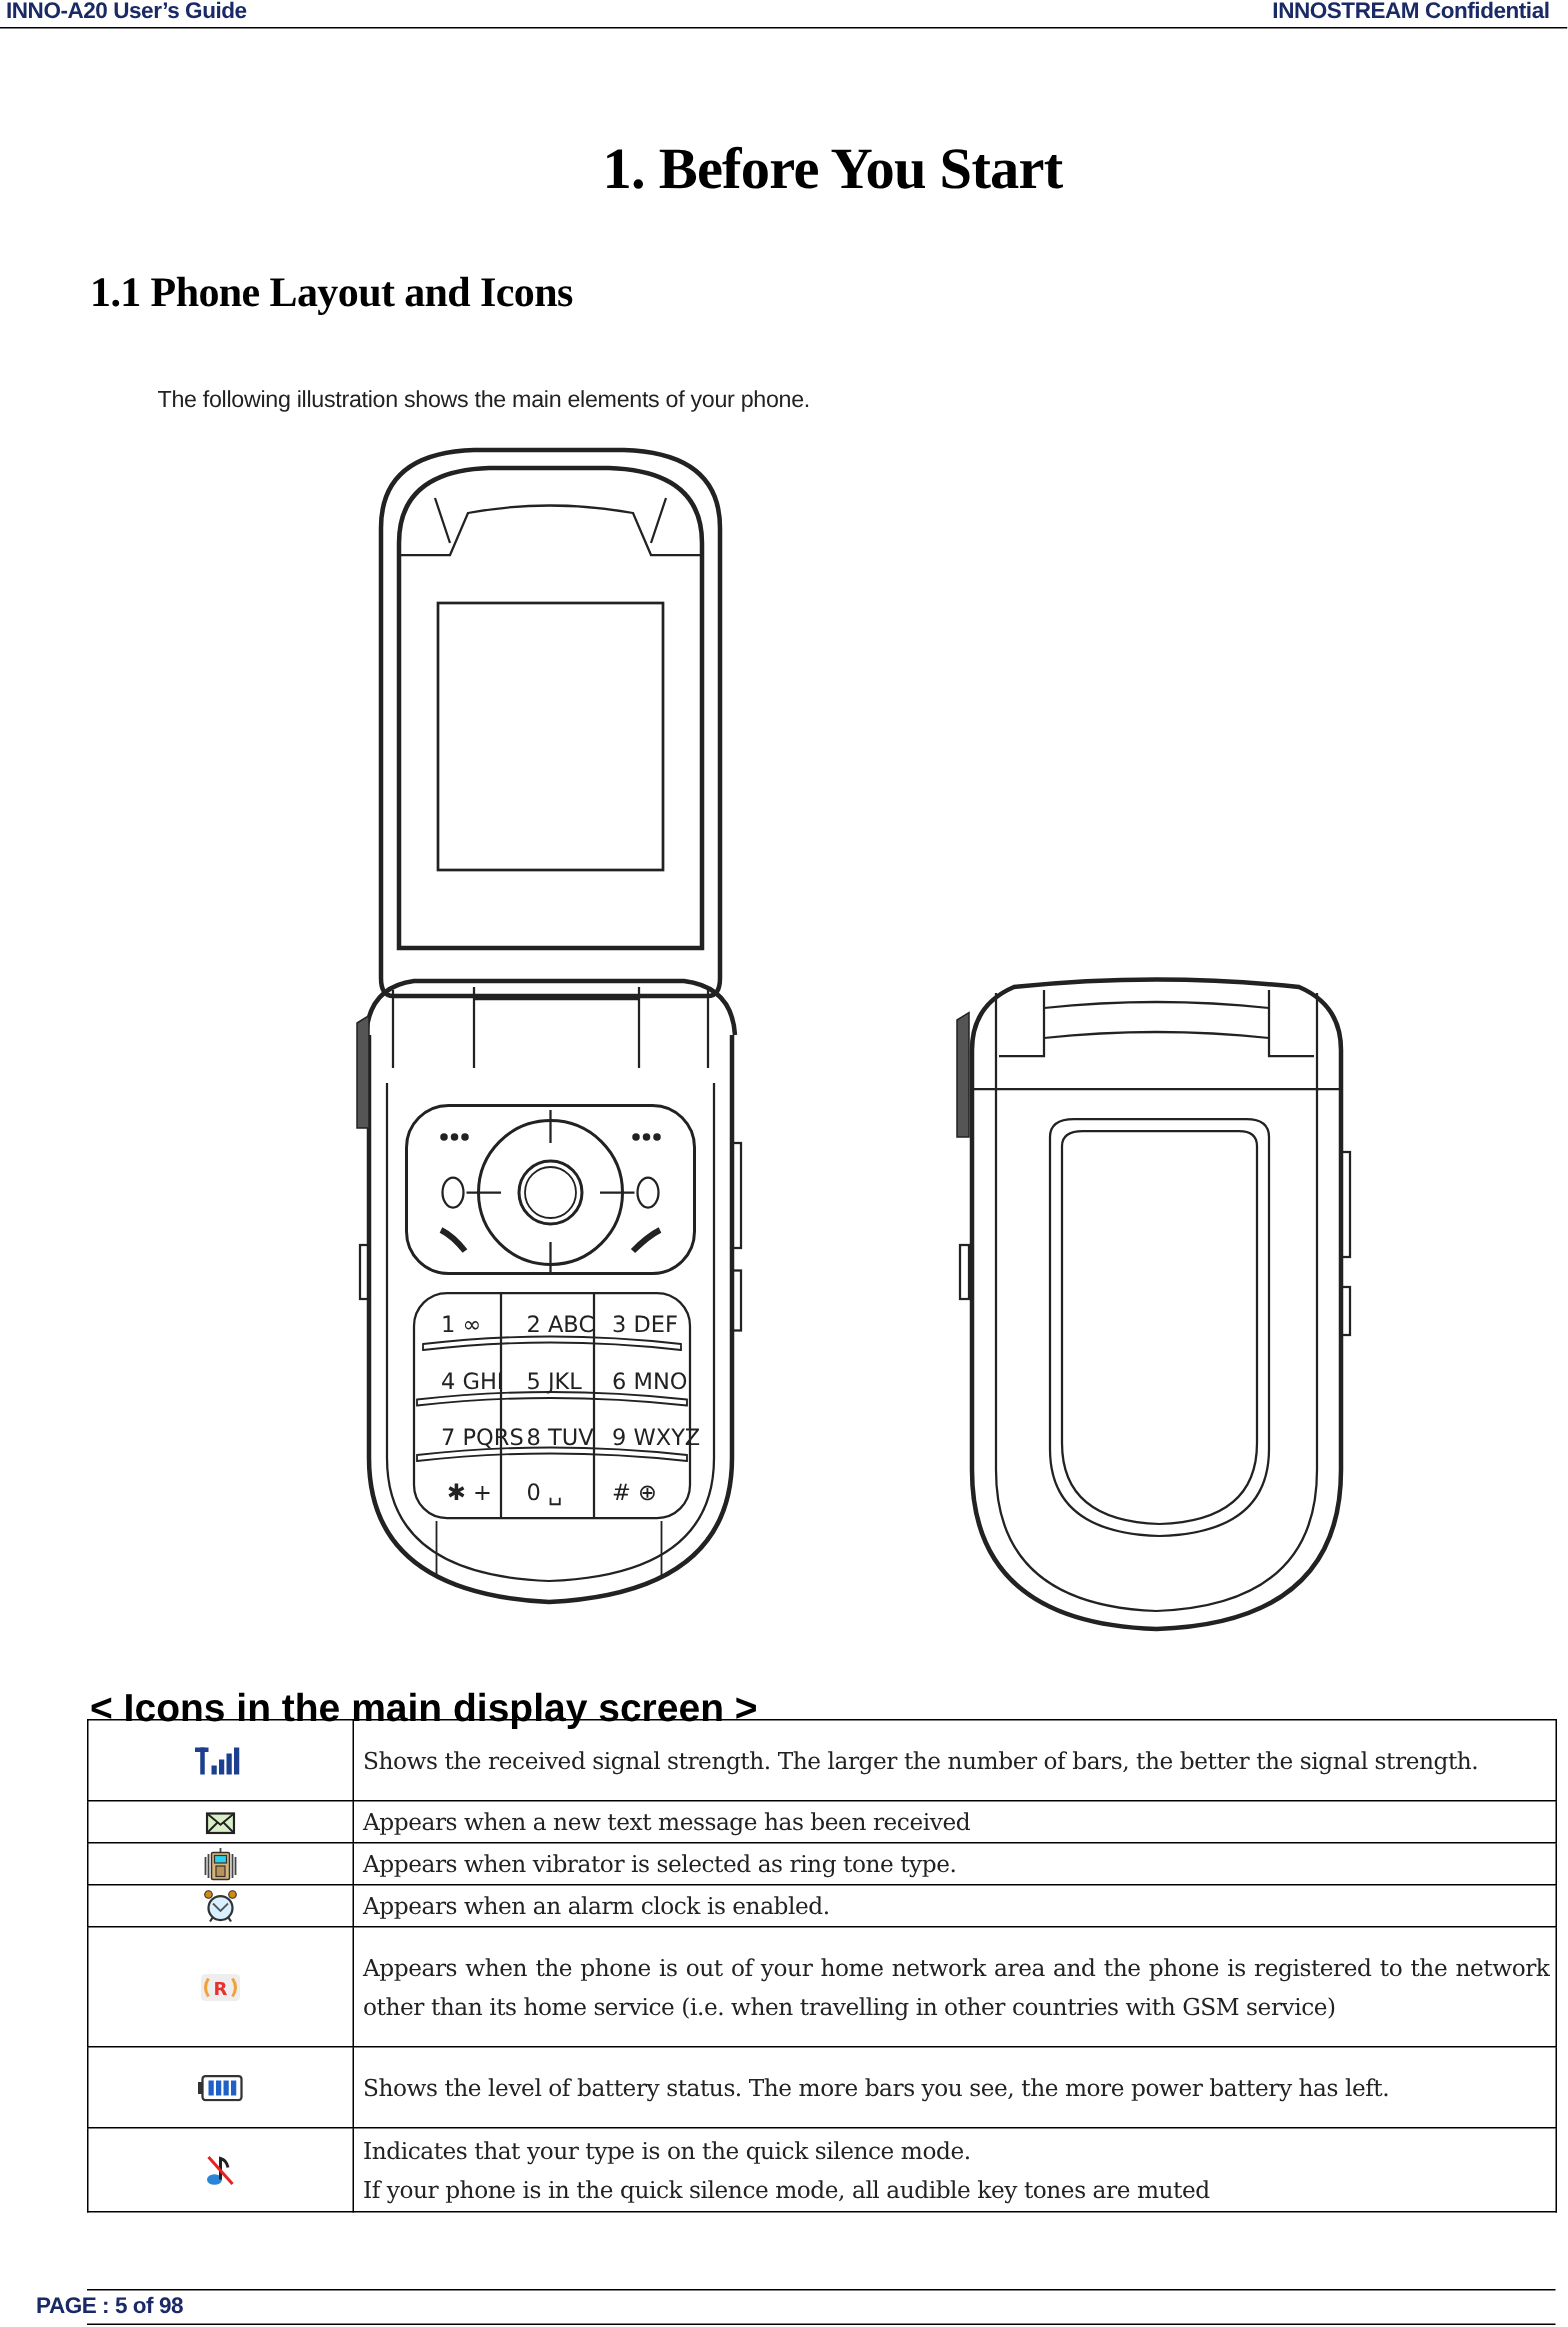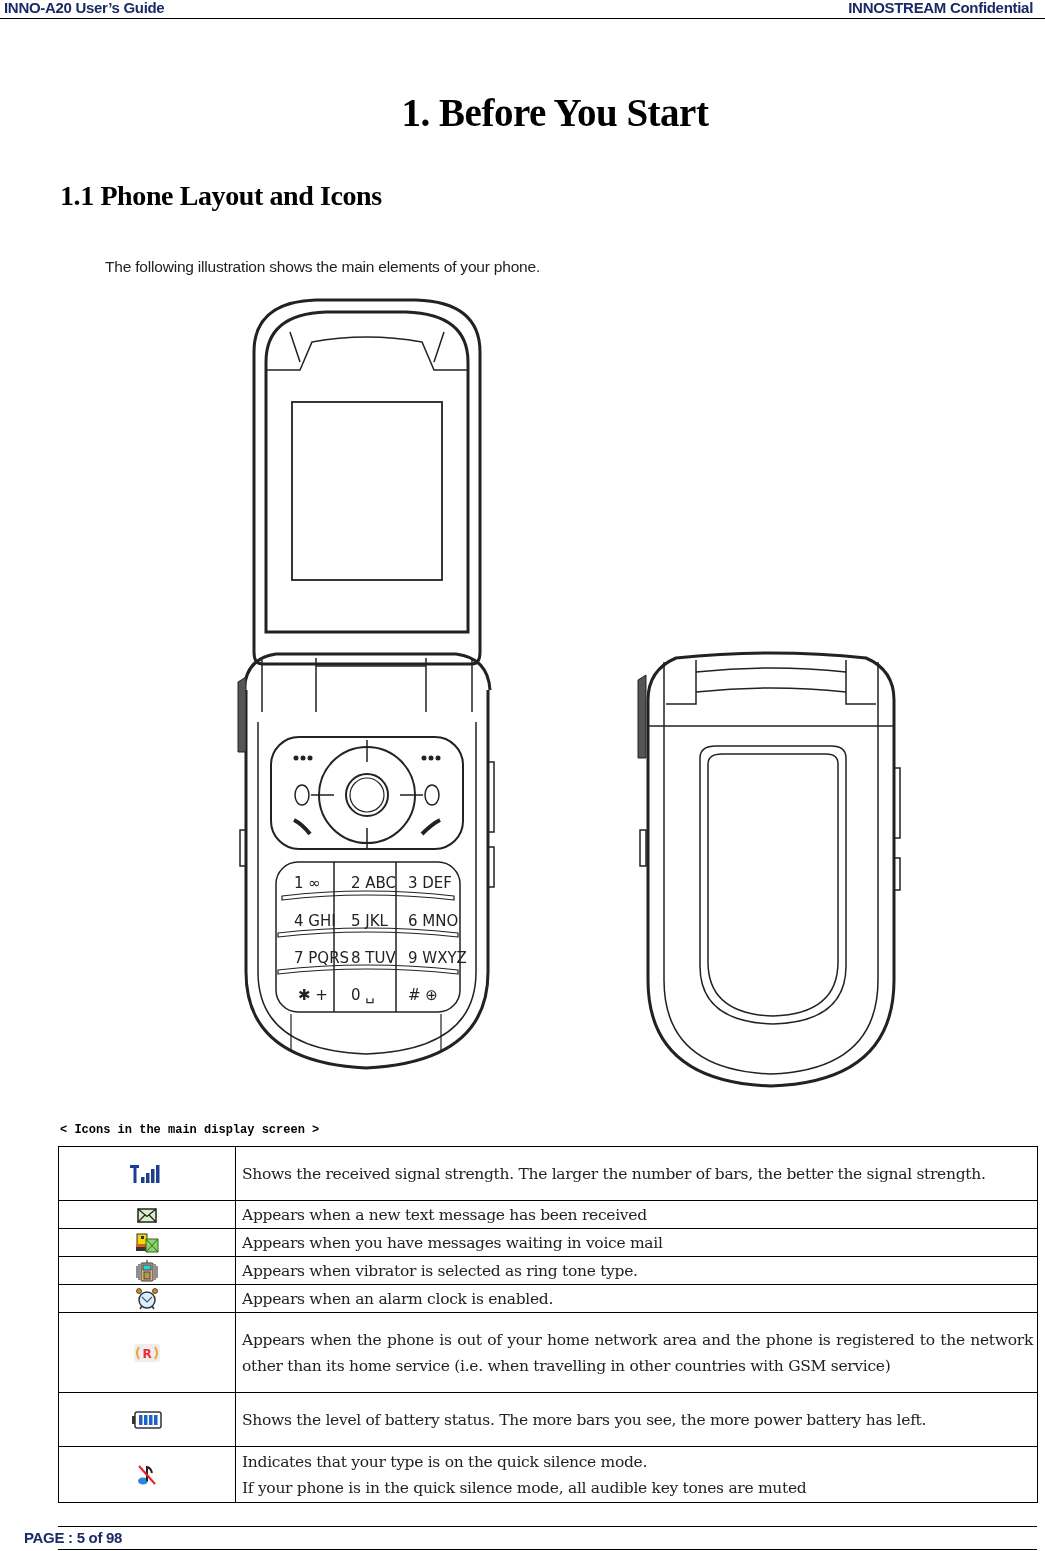--- a/index.html
+++ b/index.html
@@ -5,21 +5,21 @@
   html, body { margin: 0; padding: 0; background: #ffffff; }
   body { width: 1045px; height: 1551px; position: relative; overflow: hidden; font-family: "DejaVu Serif", serif; color: #000; }
   .hdr { position: absolute; left: 0; top: 0; width: 1045px; height: 18px; border-bottom: 1.5px solid #000; }
   .hdr span { position: absolute; top: -1px; font-family: "Liberation Sans", sans-serif; font-weight: bold; font-size: 15px; color: #1a2a66; letter-spacing: -0.3px; }
   .hdr .l { left: 4px; }
   .hdr .r { right: 12px; margin-left: 40px; }
   .chapter { position: absolute; top: 90px; left: 0; width: 1110px; text-align: center; font-family: "Liberation Serif", serif; font-weight: bold; font-size: 39px; letter-spacing: -0.5px; }
   .section { position: absolute; top: 180px; left: 60px; font-family: "Liberation Serif", serif; font-weight: bold; font-size: 28px; letter-spacing: -0.4px; }
   .intro { position: absolute; top: 258px; left: 61px; font-family: Liberation Sans, sans-serif; font-size: 15.5px; letter-spacing: -0.2px; color: #222; margin-left: 44px; }
   .illus { position: absolute; left: 236px; top: 292px; width: 680px; height: 800px; }
-  .tcap { position: absolute; top: 1123px; left: 60px; font-family: Liberation Mono, monospace; font-weight: bold; font-size: 12px; text-align: center; }
+  .tcap { position: absolute; top: 1123px; left: 60px; font-family: Liberation Sans, sans-serif; font-weight: bold; font-size: 26px; text-align: center; }
   table.icons { position: absolute; left: 58px; top: 1146px; width: 980px; border-collapse: collapse; }
   table.icons td { border: 1.5px solid #000; padding: 0; vertical-align: middle; }
   table.icons td.ic { width: 176px; text-align: center; }
   table.icons td.tx { padding: 1px 4px 0 6px; font-family: "DejaVu Serif", serif; font-size: 15.5px; line-height: 26px; color: #222; text-align: justify; letter-spacing: -0.3px; }
   .ftr-line1 { position: absolute; left: 58px; top: 1526px; width: 979px; border-top: 1.5px solid #000; }
   .ftr-line2 { position: absolute; left: 58px; top: 1549px; width: 979px; border-top: 1.5px solid #000; }
   .ftr { position: absolute; left: 4px; top: 1529px; font-family: "Liberation Sans", sans-serif; font-weight: bold; font-size: 15px; color: #1a2a66; letter-spacing: -0.3px; margin-left: 20px; }
   svg.icon { display: inline-block; vertical-align: middle; }
 </style>
 </head>
@@ -132,33 +132,20 @@
     <td class="ic">
       <svg class="icon" width="20" height="15" viewBox="0 0 20 15">
         <rect x="1" y="1" width="18" height="13" fill="#d8efc8" stroke="#222" stroke-width="1.5"></rect>
         <path d="M1,1 L10,8.5 L19,1 M1,14 L8,7 M19,14 L12,7" fill="none" stroke="#222" stroke-width="1.3"></path>
       </svg>
     </td>
     <td class="tx">Appears when a new text message has been received</td>
   </tr>
   <tr style="height:28px">
     <td class="ic">
-      <svg class="icon" width="24" height="20" viewBox="0 0 24 20">
-        <rect x="2" y="1" width="10" height="11" fill="#f5d800" stroke="#333" stroke-width="1"></rect>
-        <rect x="6" y="3" width="3" height="3" fill="#333"></rect>
-        <rect x="1" y="11" width="12" height="3" fill="#e0601a"></rect>
-        <rect x="1" y="14" width="12" height="4" fill="#333"></rect>
-        <path d="M11,6 L23,6 L23,19 L11,19 Z" fill="#8fd36a" stroke="#2a6a1a" stroke-width="1"></path>
-        <path d="M11,6 L23,19 M23,6 L11,19" stroke="#2a6a1a" stroke-width="1"></path>
-      </svg>
-    </td>
-    <td class="tx">Appears when you have messages waiting in voice mail</td>
-  </tr>
-  <tr style="height:28px">
-    <td class="ic">
       <svg class="icon" width="22" height="22" viewBox="0 0 22 22">
         <path d="M1,6 L1,18 M3,4 L3,20 M19,4 L19,20 M21,6 L21,18" stroke="#444" stroke-width="1.2"></path>
         <path d="M11,0 L11,3" stroke="#444" stroke-width="1.2"></path>
         <rect x="5" y="3" width="12" height="18" rx="1" fill="#d9b47a" stroke="#333" stroke-width="1"></rect>
         <rect x="7" y="5" width="8" height="5" fill="#2ad0e8" stroke="#333" stroke-width="0.8"></rect>
         <rect x="8" y="12" width="6" height="7" fill="#b8935a" stroke="#333" stroke-width="0.8"></rect>
       </svg>
     </td>
     <td class="tx">Appears when vibrator is selected as ring tone type.</td>
   </tr>

